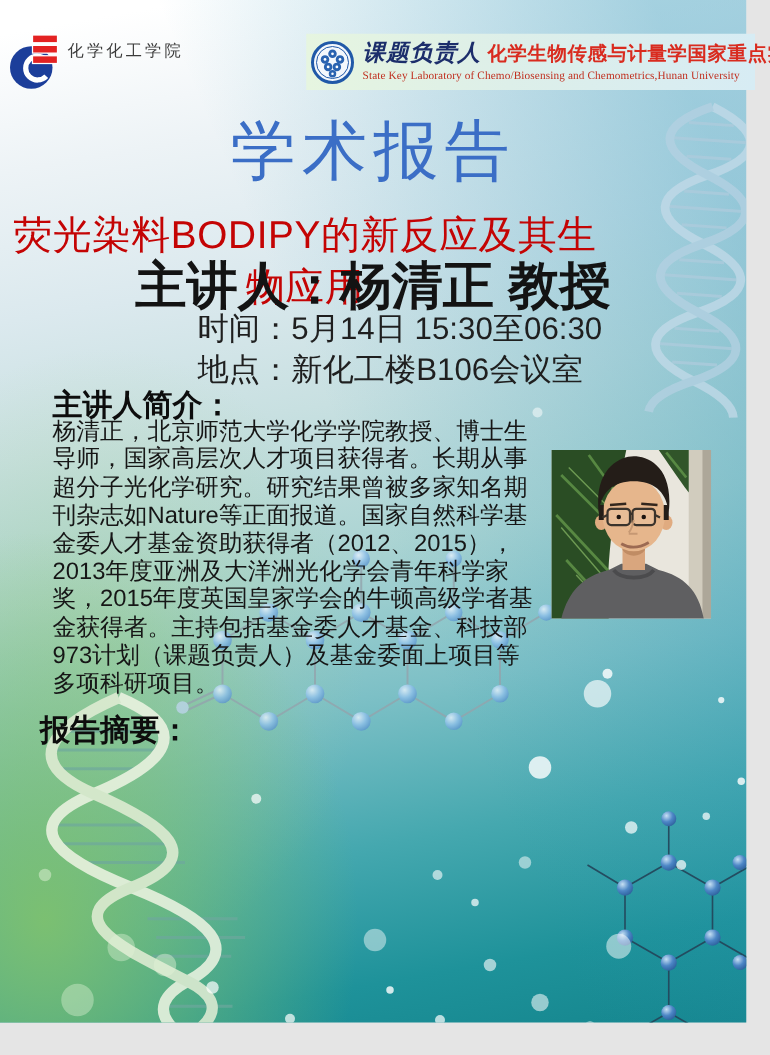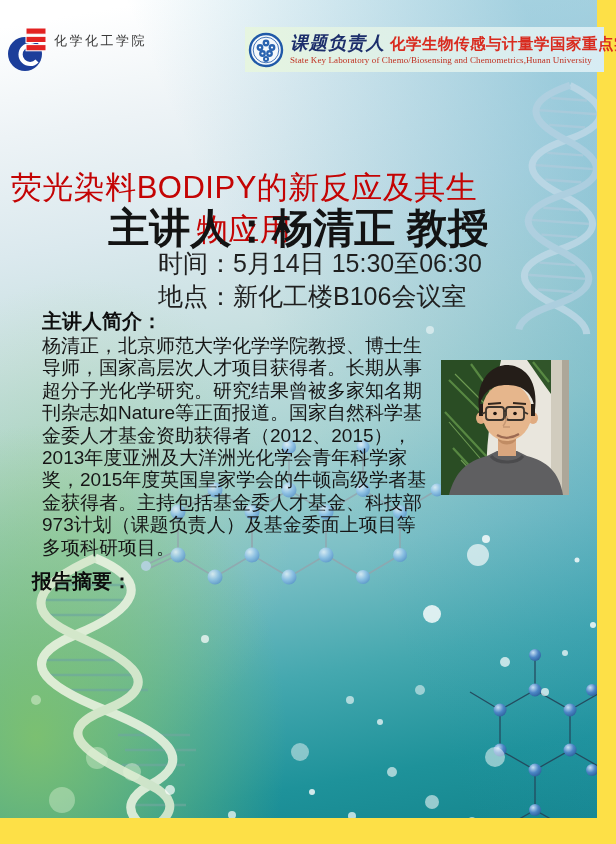--- a/index.html
+++ b/index.html
@@ -1,17 +1,17 @@
 <!DOCTYPE html>
 <html><head>
 <meta charset="utf-8">
 <style>
   html,body{margin:0;padding:0;}
   .poster{
-    position:relative;width:616px;height:844px;background:#fde047;overflow:hidden;
+    position:relative;width:616px;height:844px;background:#e5e5e5;overflow:hidden;
     font-family:"Liberation Sans",sans-serif;color:#1a1a1a;
   }
   
   .bg{
     position:absolute;left:0;top:0;width:597px;height:818px;overflow:hidden;
     background:
       radial-gradient(42% 38% at 6% 90%, rgba(126,193,110,.95) 0%, rgba(126,193,110,.55) 45%, rgba(126,193,110,0) 100%),
       radial-gradient(35% 30% at 14% 64%, rgba(168,210,150,.45), rgba(168,210,150,0) 100%),
       linear-gradient(247deg, rgba(44,150,185,.40) 8%, rgba(44,150,185,0) 50%),
       linear-gradient(170deg,#ffffff 3%,#edf3f6 15%,#dbe9ee 28%,#c8e0e1 40%,#abd4d3 53%,#7dc0c6 66%,#45a8af 79%,#1e929a 91%,#15868e 100%);
@@ -37,21 +37,21 @@
     margin-top:4px;letter-spacing:.1px;white-space:nowrap;}
   
   .title{position:absolute;left:0;top:86px;width:597px;text-align:center;
     font-size:52px;letter-spacing:5px;color:#3b6ec6;}
   .subtitle{position:absolute;left:0;top:167px;width:488px;text-align:center;
     font-size:31px;color:#c40404;letter-spacing:.5px;}
   .speaker{position:absolute;left:0;top:201px;width:597px;text-align:center;
     font-size:41px;font-weight:bold;color:#131313;}
   .sched{position:absolute;left:158px;top:247px;font-size:25px;color:#1f1f1f;line-height:33px;white-space:pre-line;}
   
-  .sec-h{position:absolute;font-size:20px;font-weight:bold;color:#0d0d0d;}
+  .sec-h{position:absolute;font-size:24px;font-weight:bold;color:#0d0d0d;}
   .bio-h{left:42px;top:308px;}
   .bio-t{position:absolute;left:42px;top:335px;width:394px;font-size:19px;line-height:22.4px;
     color:#161616;white-space:pre-line;}
   .abs-h{left:32px;top:568px;font-family:Liberation Serif, serif;}
   .abs-t{position:absolute;left:40px;top:593px;width:558px;font-size:19px;line-height:21.8px;
     color:#161616;white-space:pre-line;}
   
   .photo{position:absolute;left:441px;top:360px;width:128px;height:135px;overflow:hidden;}
 </style>
 </head>
@@ -232,20 +232,21 @@
       </g>
     </svg>
     <div class="txt">
       <div class="row1">
         <span class="uni">课题负责人</span><span class="labcn">化学生物传感与计量学国家重点实验室</span>
       </div>
       <div class="laben">State Key Laboratory of Chemo/Biosensing and Chemometrics,Hunan University</div>
     </div>
   </div>
 
+  <div class="title">学术报告</div>
   <div class="subtitle">荧光染料BODIPY的新反应及其生物应用</div>
   <div class="speaker">主讲人：杨清正 教授</div>
   <div class="sched">时间：5月14日  15:30至06:30
 地点：新化工楼B106会议室</div>
 
   <div class="sec-h bio-h">主讲人简介：</div>
   <div class="bio-t">杨清正，北京师范大学化学学院教授、博士生
 导师，国家高层次人才项目获得者。长期从事
 超分子光化学研究。研究结果曾被多家知名期
 刊杂志如Nature等正面报道。国家自然科学基

